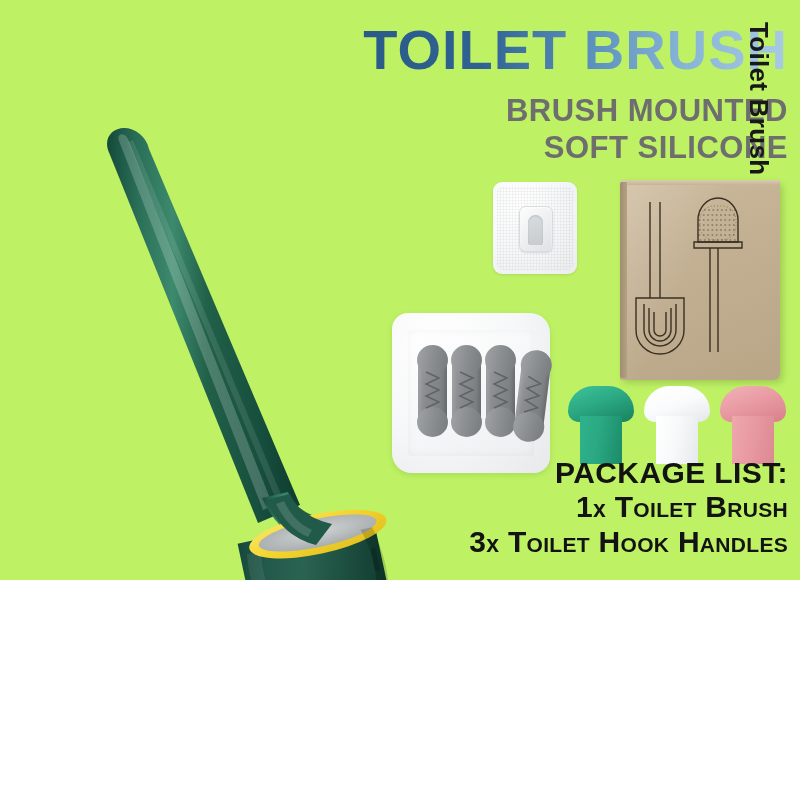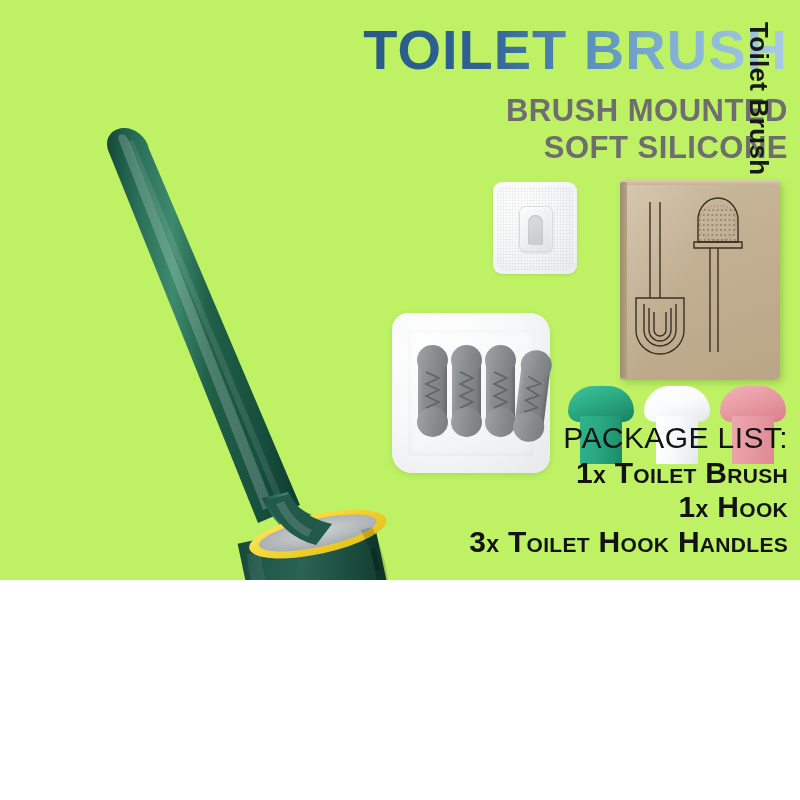--- a/index.html
+++ b/index.html
@@ -209,21 +209,21 @@
   .pkg {
     position: absolute;
     right: 12px;
     bottom: 22px;
     text-align: right;
     color: #131313;
     line-height: 1.06;
   }
   .pkg-title {
     font-size: 30px;
-    font-weight: normal;
+    font-weight: bold;
     letter-spacing: 0.4px;
     white-space: nowrap;
   }
   .pkg-line {
     font-size: 30px;
     font-weight: bold;
     font-variant: small-caps;
     letter-spacing: 0.3px;
     white-space: nowrap;
     margin-top: 3px;
@@ -386,24 +386,20 @@
   </div>
 
   <div class="pkg">
     <div class="pkg-title">PACKAGE LIST:</div>
 
     <div class="pkg-line">
       <span class="qty">1</span><span class="xq">x</span>
       <span>Toilet Brush</span>
     </div>
 
-    <div class="pkg-line">
-      <span class="qty">1</span><span class="xq">x</span>
-      <span>Hook</span>
-    </div>
 
     <div class="pkg-line">
       <span class="qty">3</span><span class="xq">x</span>
       <span>Toilet Hook Handles</span>
     </div>
 
   </div>
 
 </div>
 

